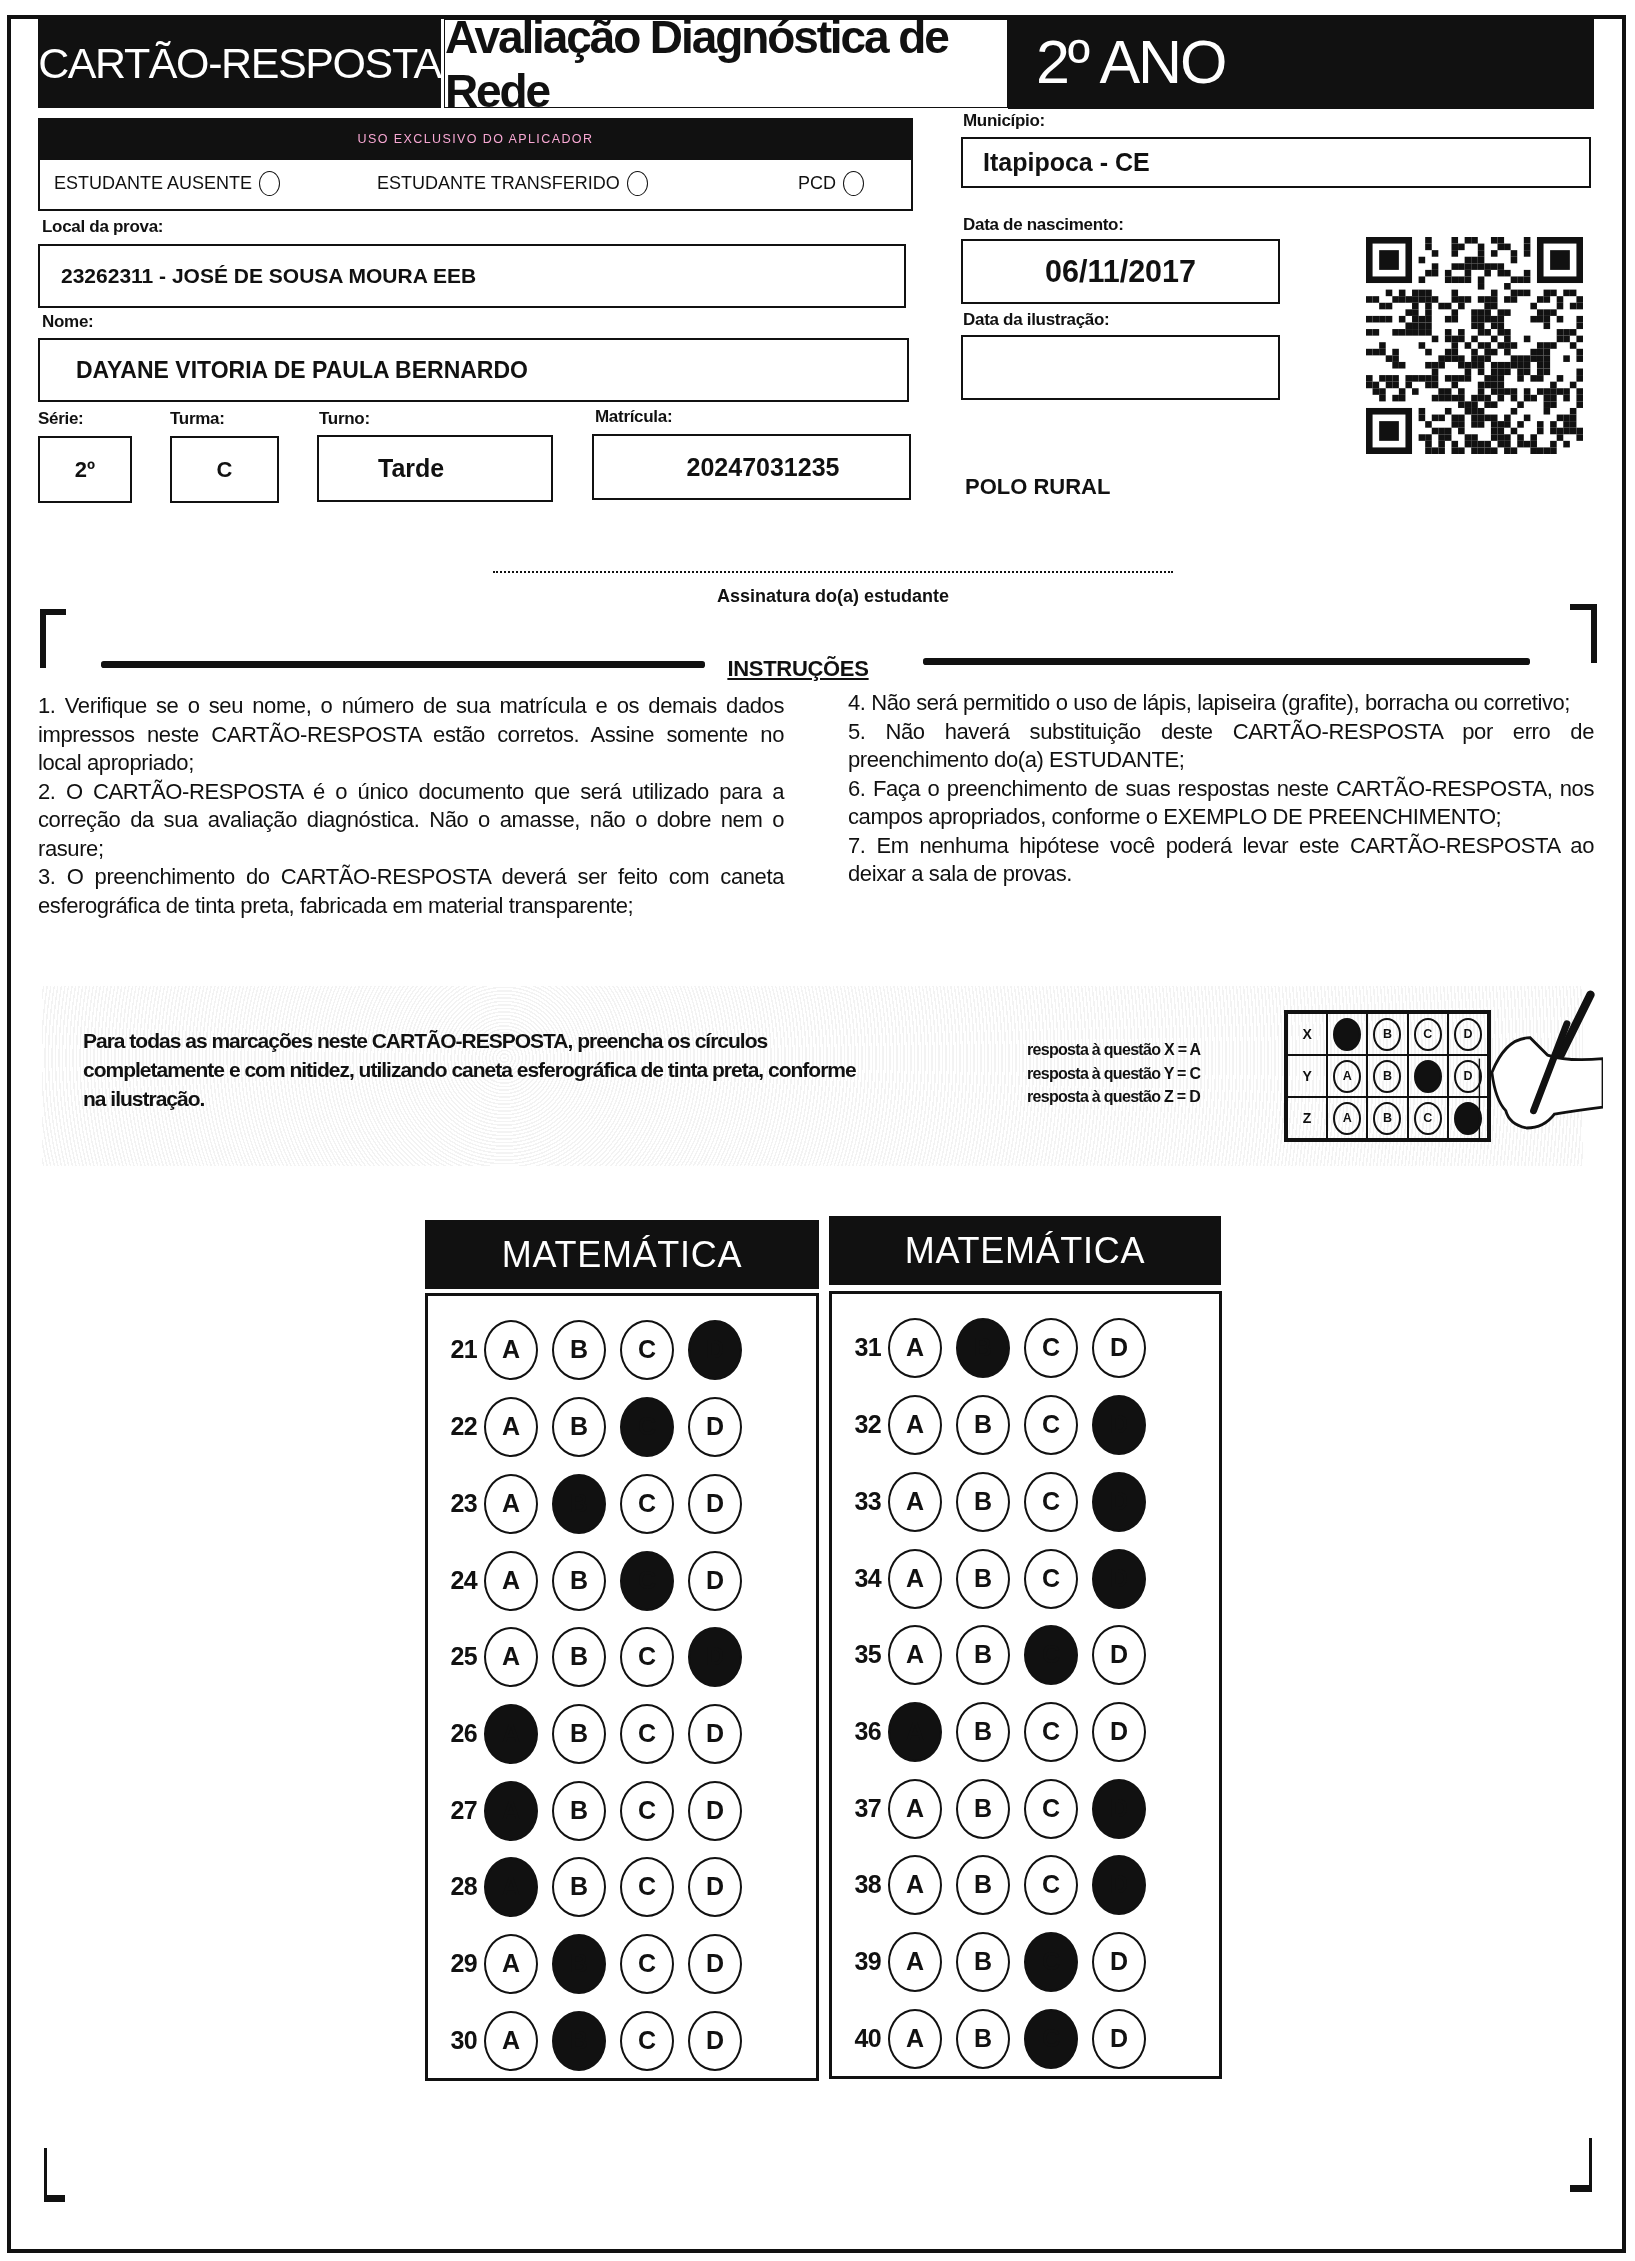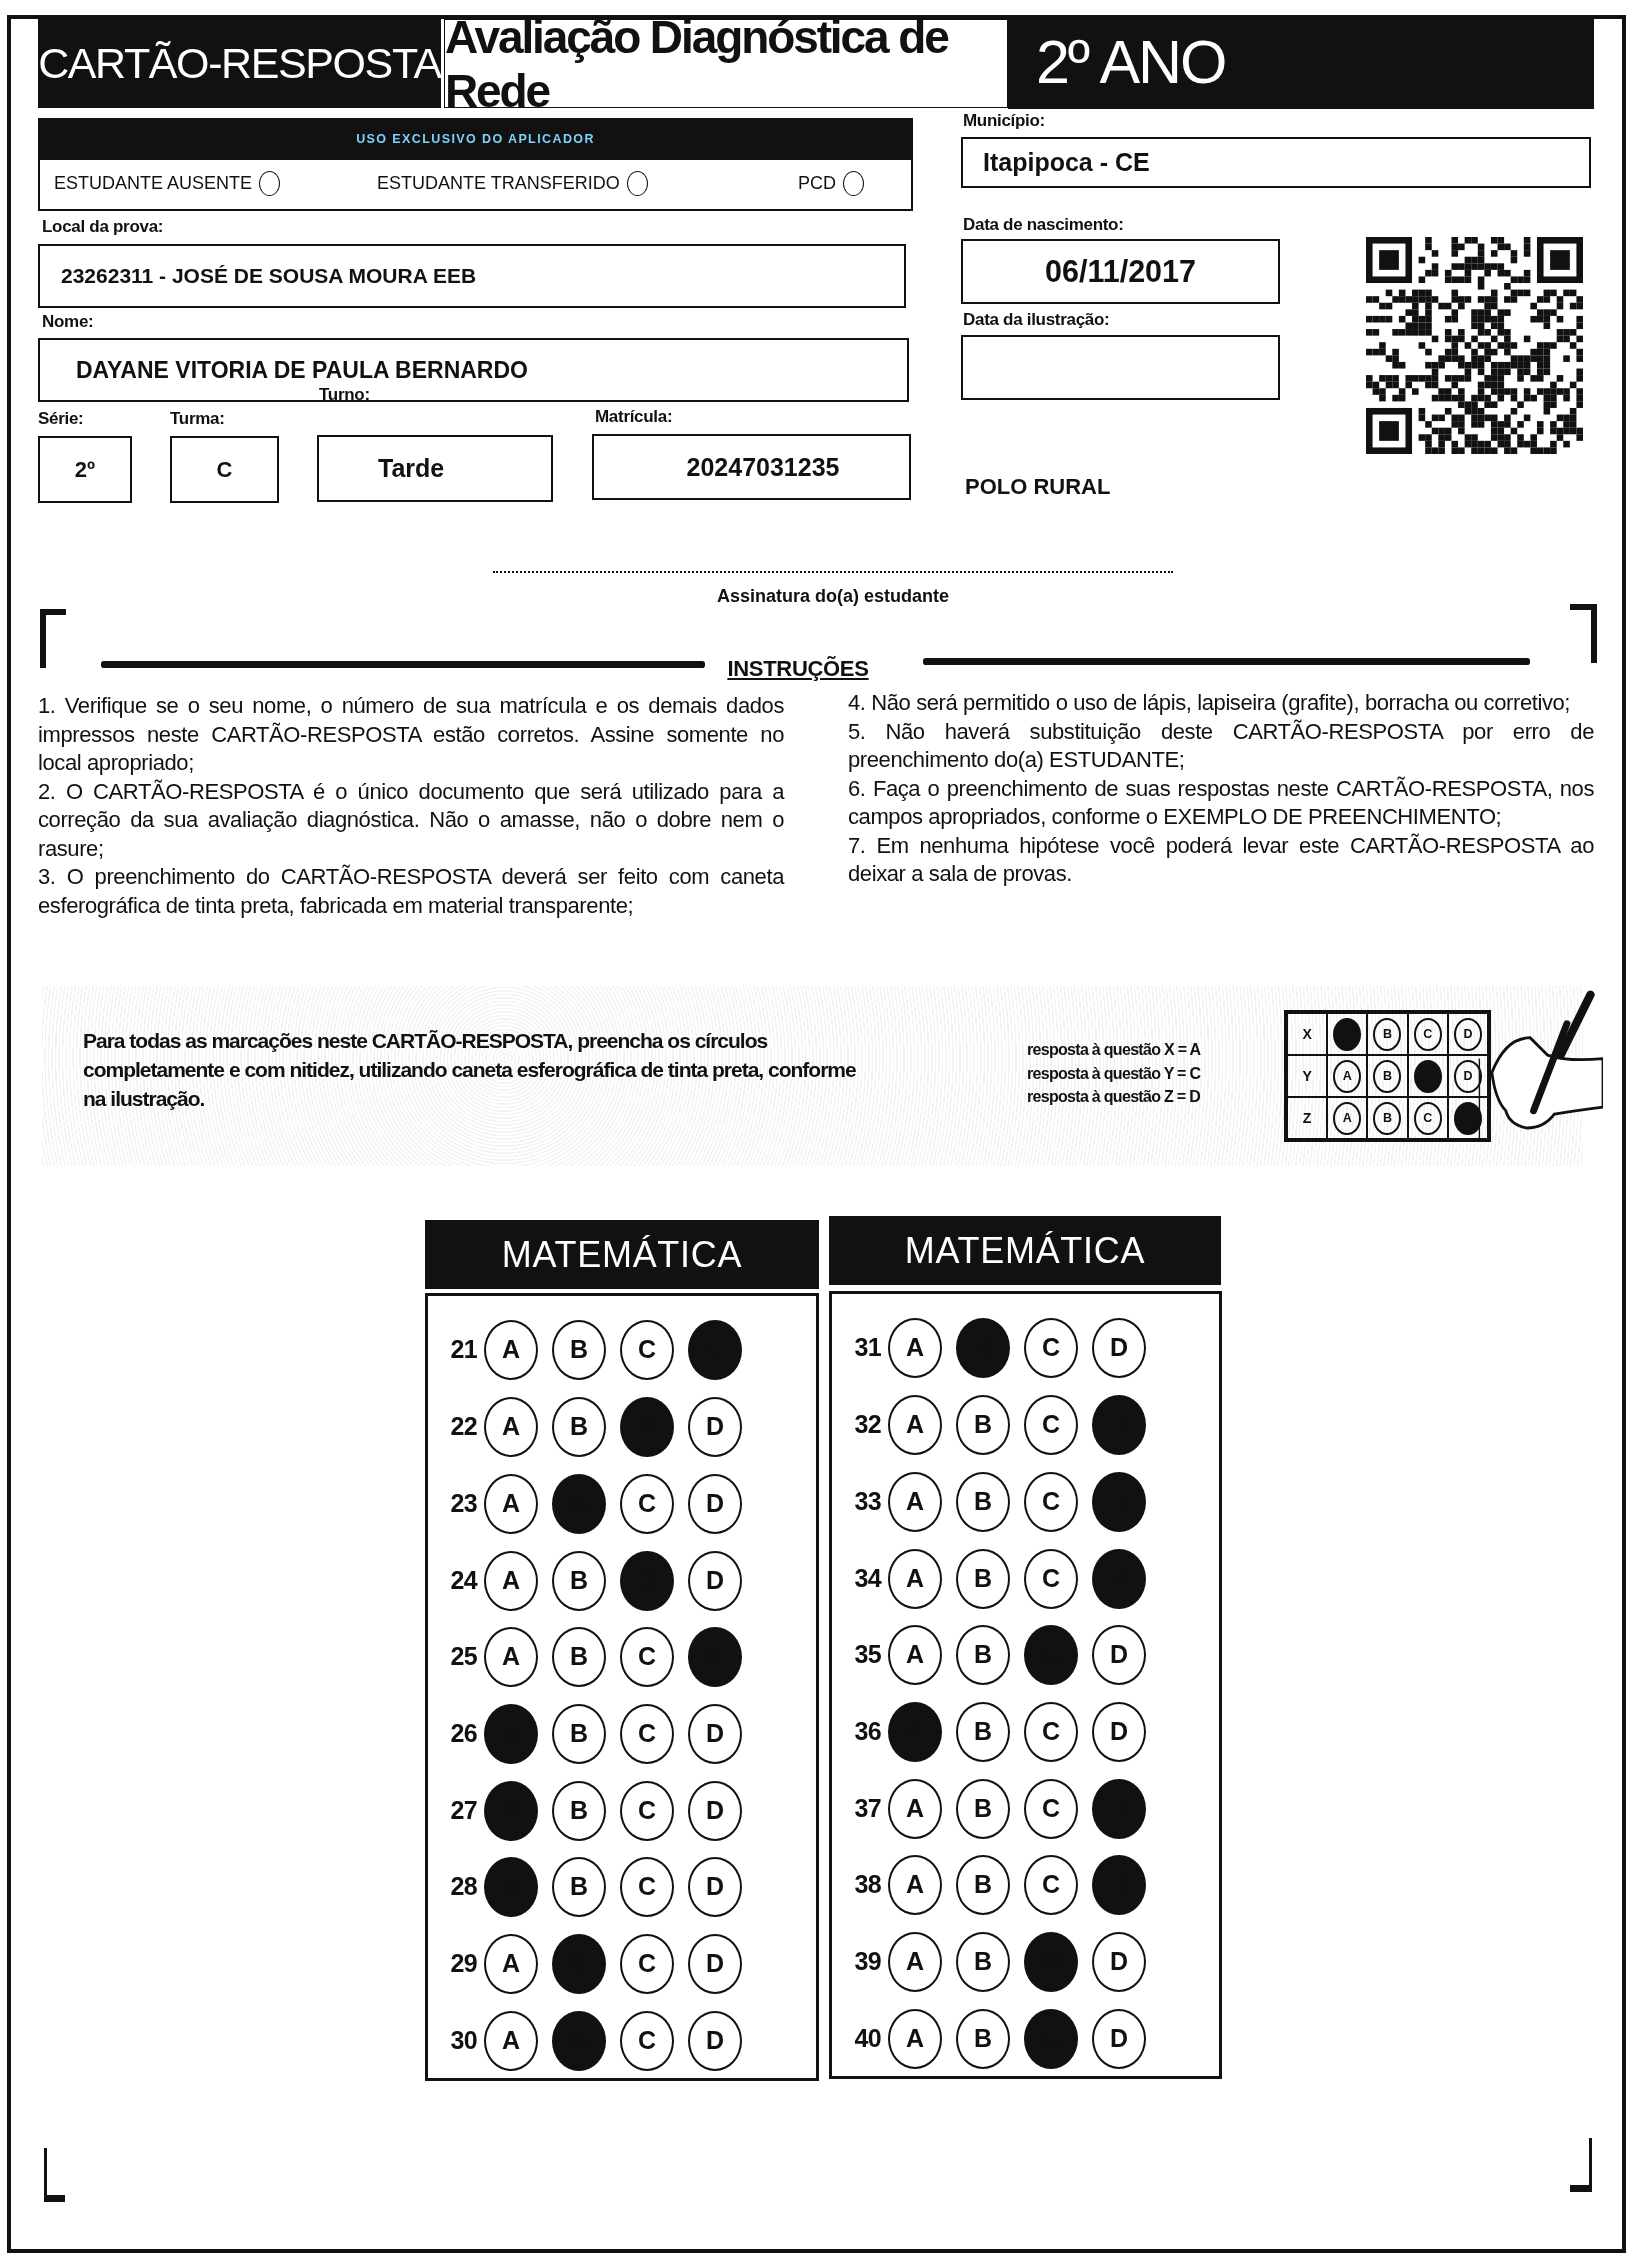--- a/index.html
+++ b/index.html
@@ -9,22 +9,22 @@
   .page-border { left: 7px; top: 15.3px; width: 1619px; height: 2238px; border: 4.2px solid #111; }
 
   .title-left { left: 38px; top: 19.4px; width: 403px; height: 89px; background: #111; color: #fff;
     font-family: "Liberation Sans Narrow", "Liberation Sans", sans-serif; font-size: 43px;
     display: flex; align-items: center; justify-content: center; letter-spacing: -1.4px; transform-origin: left; }
   .title-mid { left: 444px; top: 19.4px; width: 564px; height: 89px; background: #fff; border: 1.4px solid #111;
     font-size: 46px; font-weight: bold; display: flex; align-items: center; justify-content: center; letter-spacing: -2.1px; }
   .title-right { left: 1008px; top: 15.3px; width: 586px; height: 94px; background: #111; color: #fff;
     font-size: 61px; display: flex; align-items: center; padding-left: 28px; letter-spacing: -2.1px; }
 
-  .applicator-bar { left: 38px; top: 118px; width: 875px; height: 42px; background: #111; color: #7dd3fc;
-    font-size: 12.5px; display: flex; align-items: center; justify-content: center; letter-spacing: 1.4px; font-weight: bold; }
+  .applicator-bar { left: 38px; top: 118px; width: 875px; height: 42px; background: #111; color: #f9a8d4;
+    font-size: 12.5px; display: flex; align-items: center; justify-content: center; letter-spacing: 1.4px; }
   .applicator-row { left: 38px; top: 158px; width: 875px; height: 53px; border: 2.1px solid #111; border-top: none;
     display: flex; align-items: center; font-size: 18px; }
   .opt { display: flex; align-items: center; gap: 7px; position: absolute; }
   .ring { width: 21px; height: 25px; border: 1.4px solid #111; border-radius: 50%; display: inline-block; }
 
   .lbl { font-size: 17px; font-weight: bold; letter-spacing: -0.3px; }
   .box { border: 2.1px solid #111; background: #fff; display: flex; align-items: center; }
   .boxval { font-size: 22px; font-weight: bold; }
 
   .qr { left: 1366px; top: 237px; width: 217px; height: 217px; }
@@ -95,21 +95,21 @@
 <div class="abs lbl" style="left:38px; top:409px">Série:</div>
 <div class="abs box" style="left:38px; top:436px; width:94px; height:67px; justify-content:center">
   <span class="boxval">2º</span>
 </div>
 
 <div class="abs lbl" style="left:170px; top:409px">Turma:</div>
 <div class="abs box" style="left:170px; top:436px; width:109px; height:67px; justify-content:center">
   <span class="boxval">C</span>
 </div>
 
-<div class="abs lbl" style="left:319px; top:385px">Turno:</div>
+<div class="abs lbl" style="left:319px; top:409px">Turno:</div>
 <div class="abs box" style="left:317px; top:435px; width:236px; height:67px; padding-left:59px">
   <span class="boxval" style="font-size:25px">Tarde</span>
 </div>
 
 <div class="abs lbl" style="left:595px; top:407px">Matrícula:</div>
 <div class="abs box" style="left:592px; top:434px; width:319px; height:66px; justify-content:center; padding-left:23px">
   <span class="boxval" style="font-size:25px">20247031235</span>
 </div>
 
 <div class="abs lbl" style="left:963px; top:111px">Município:</div>

